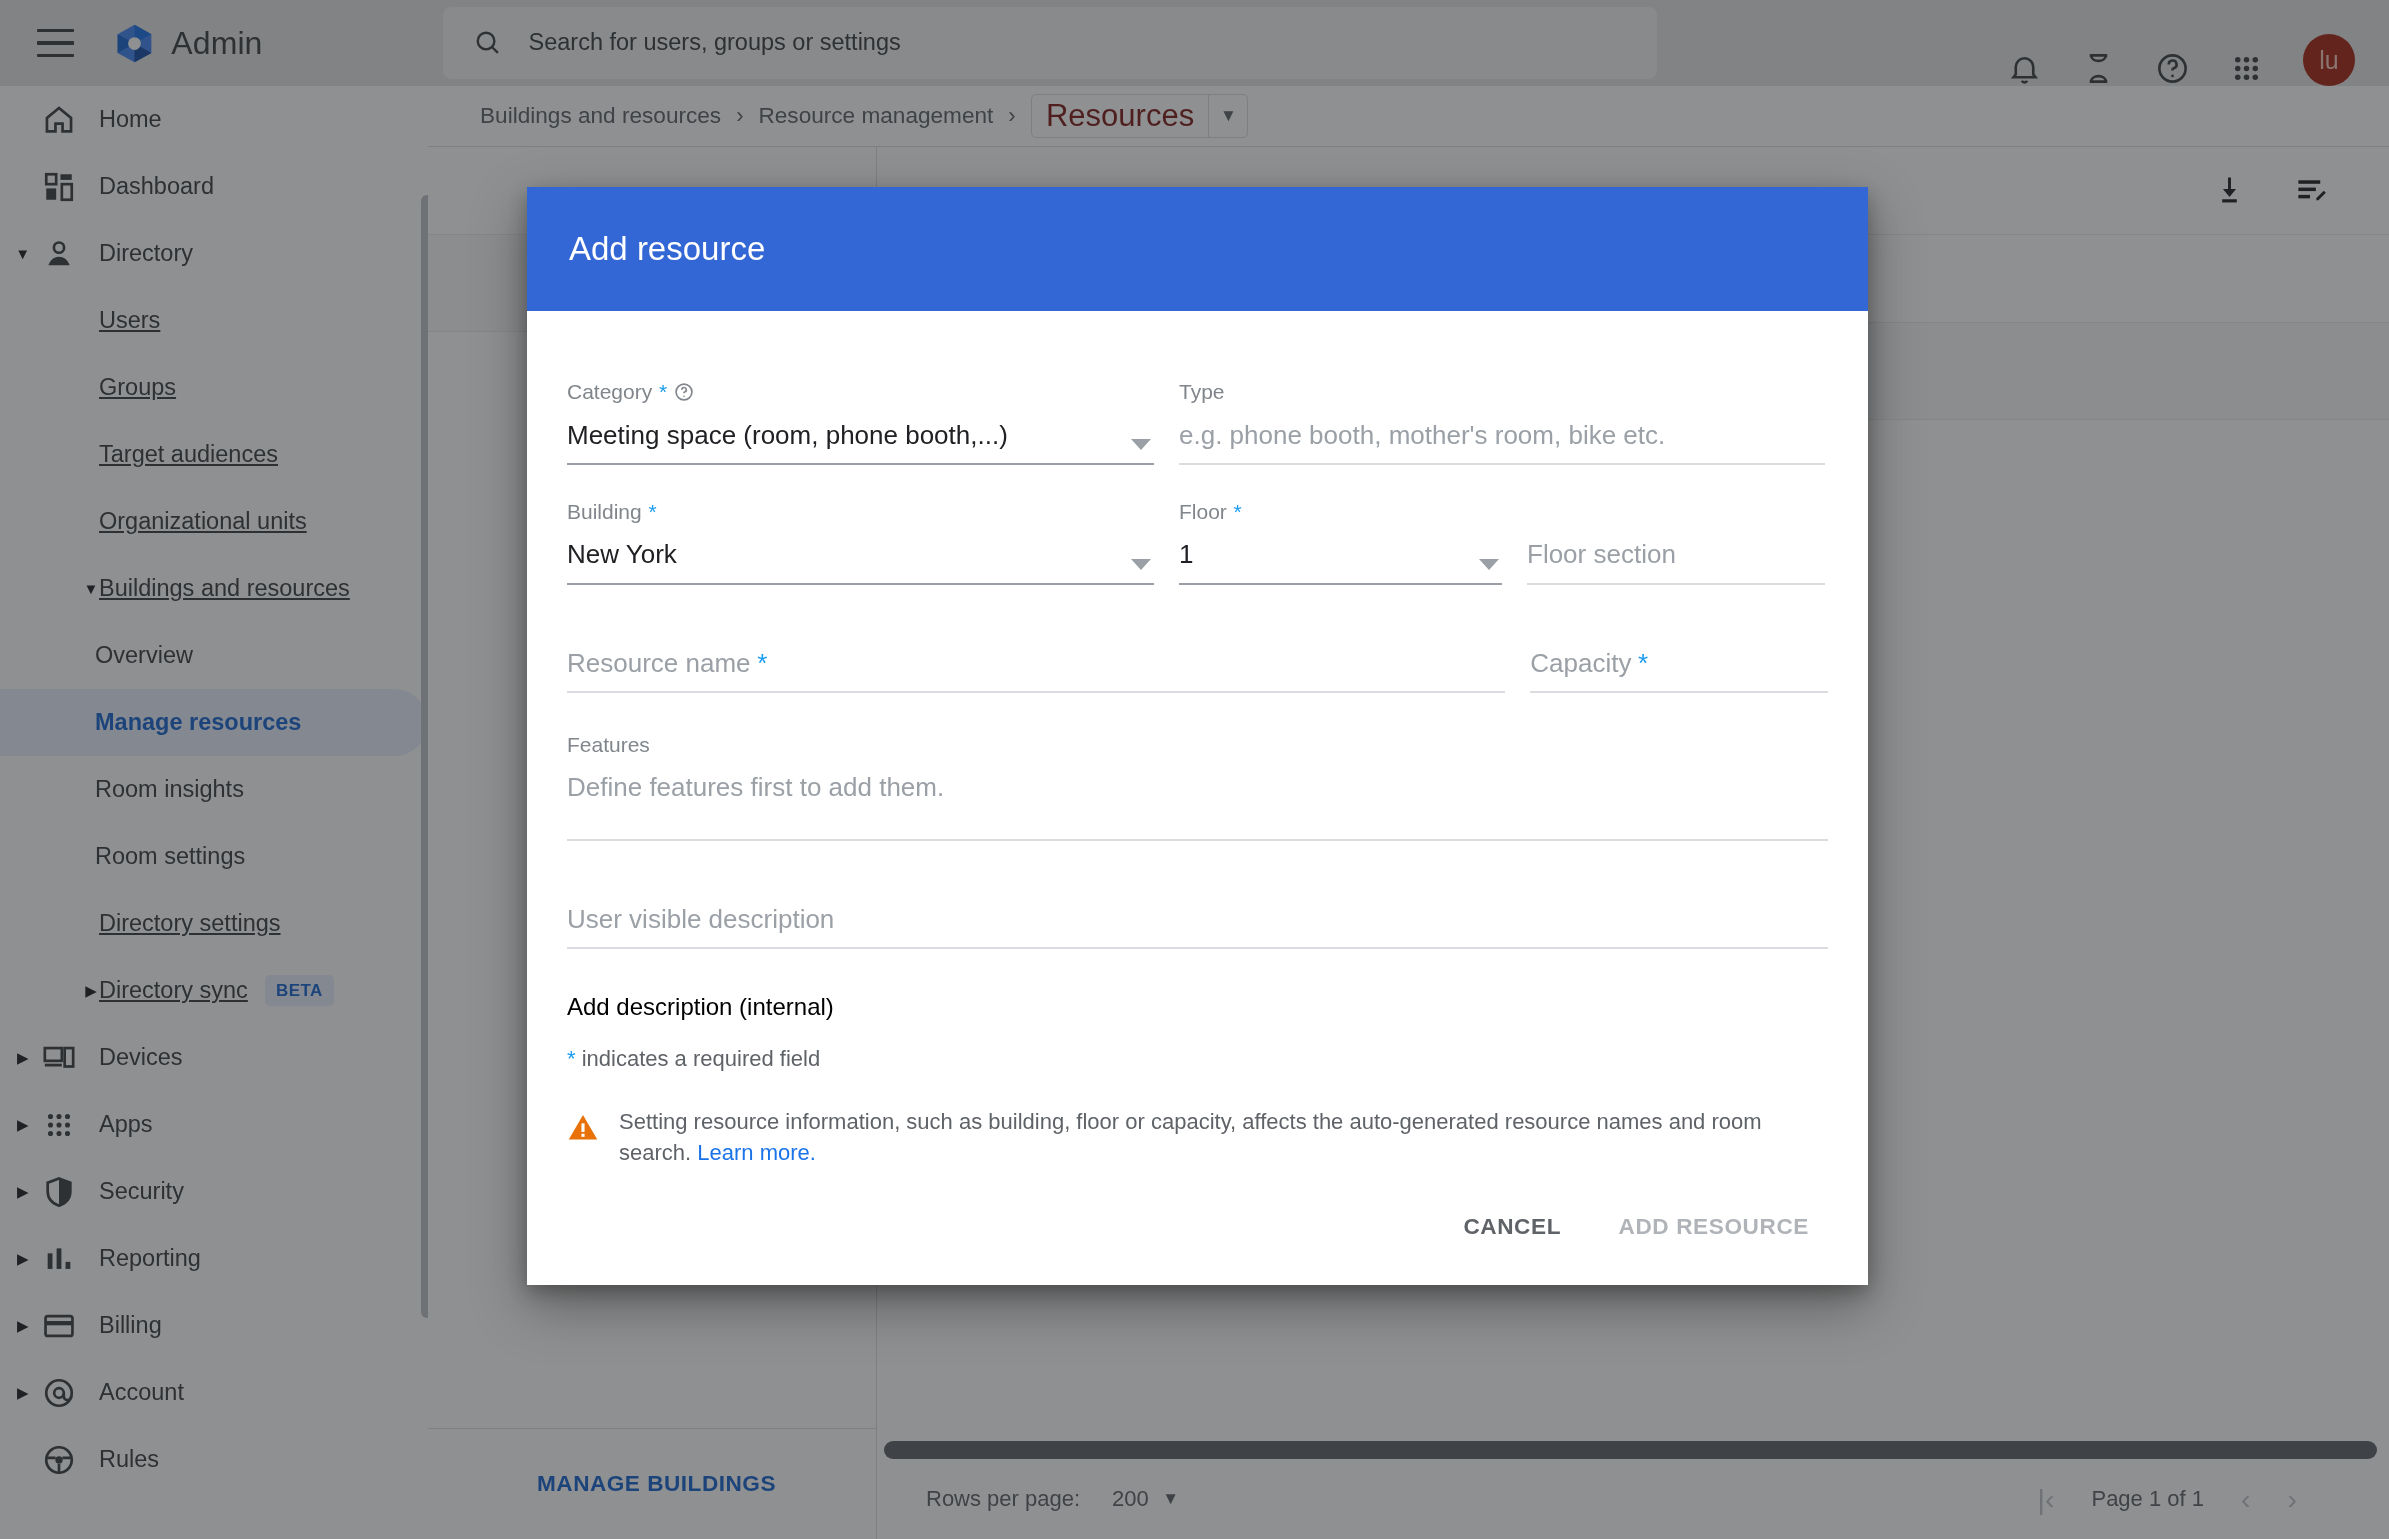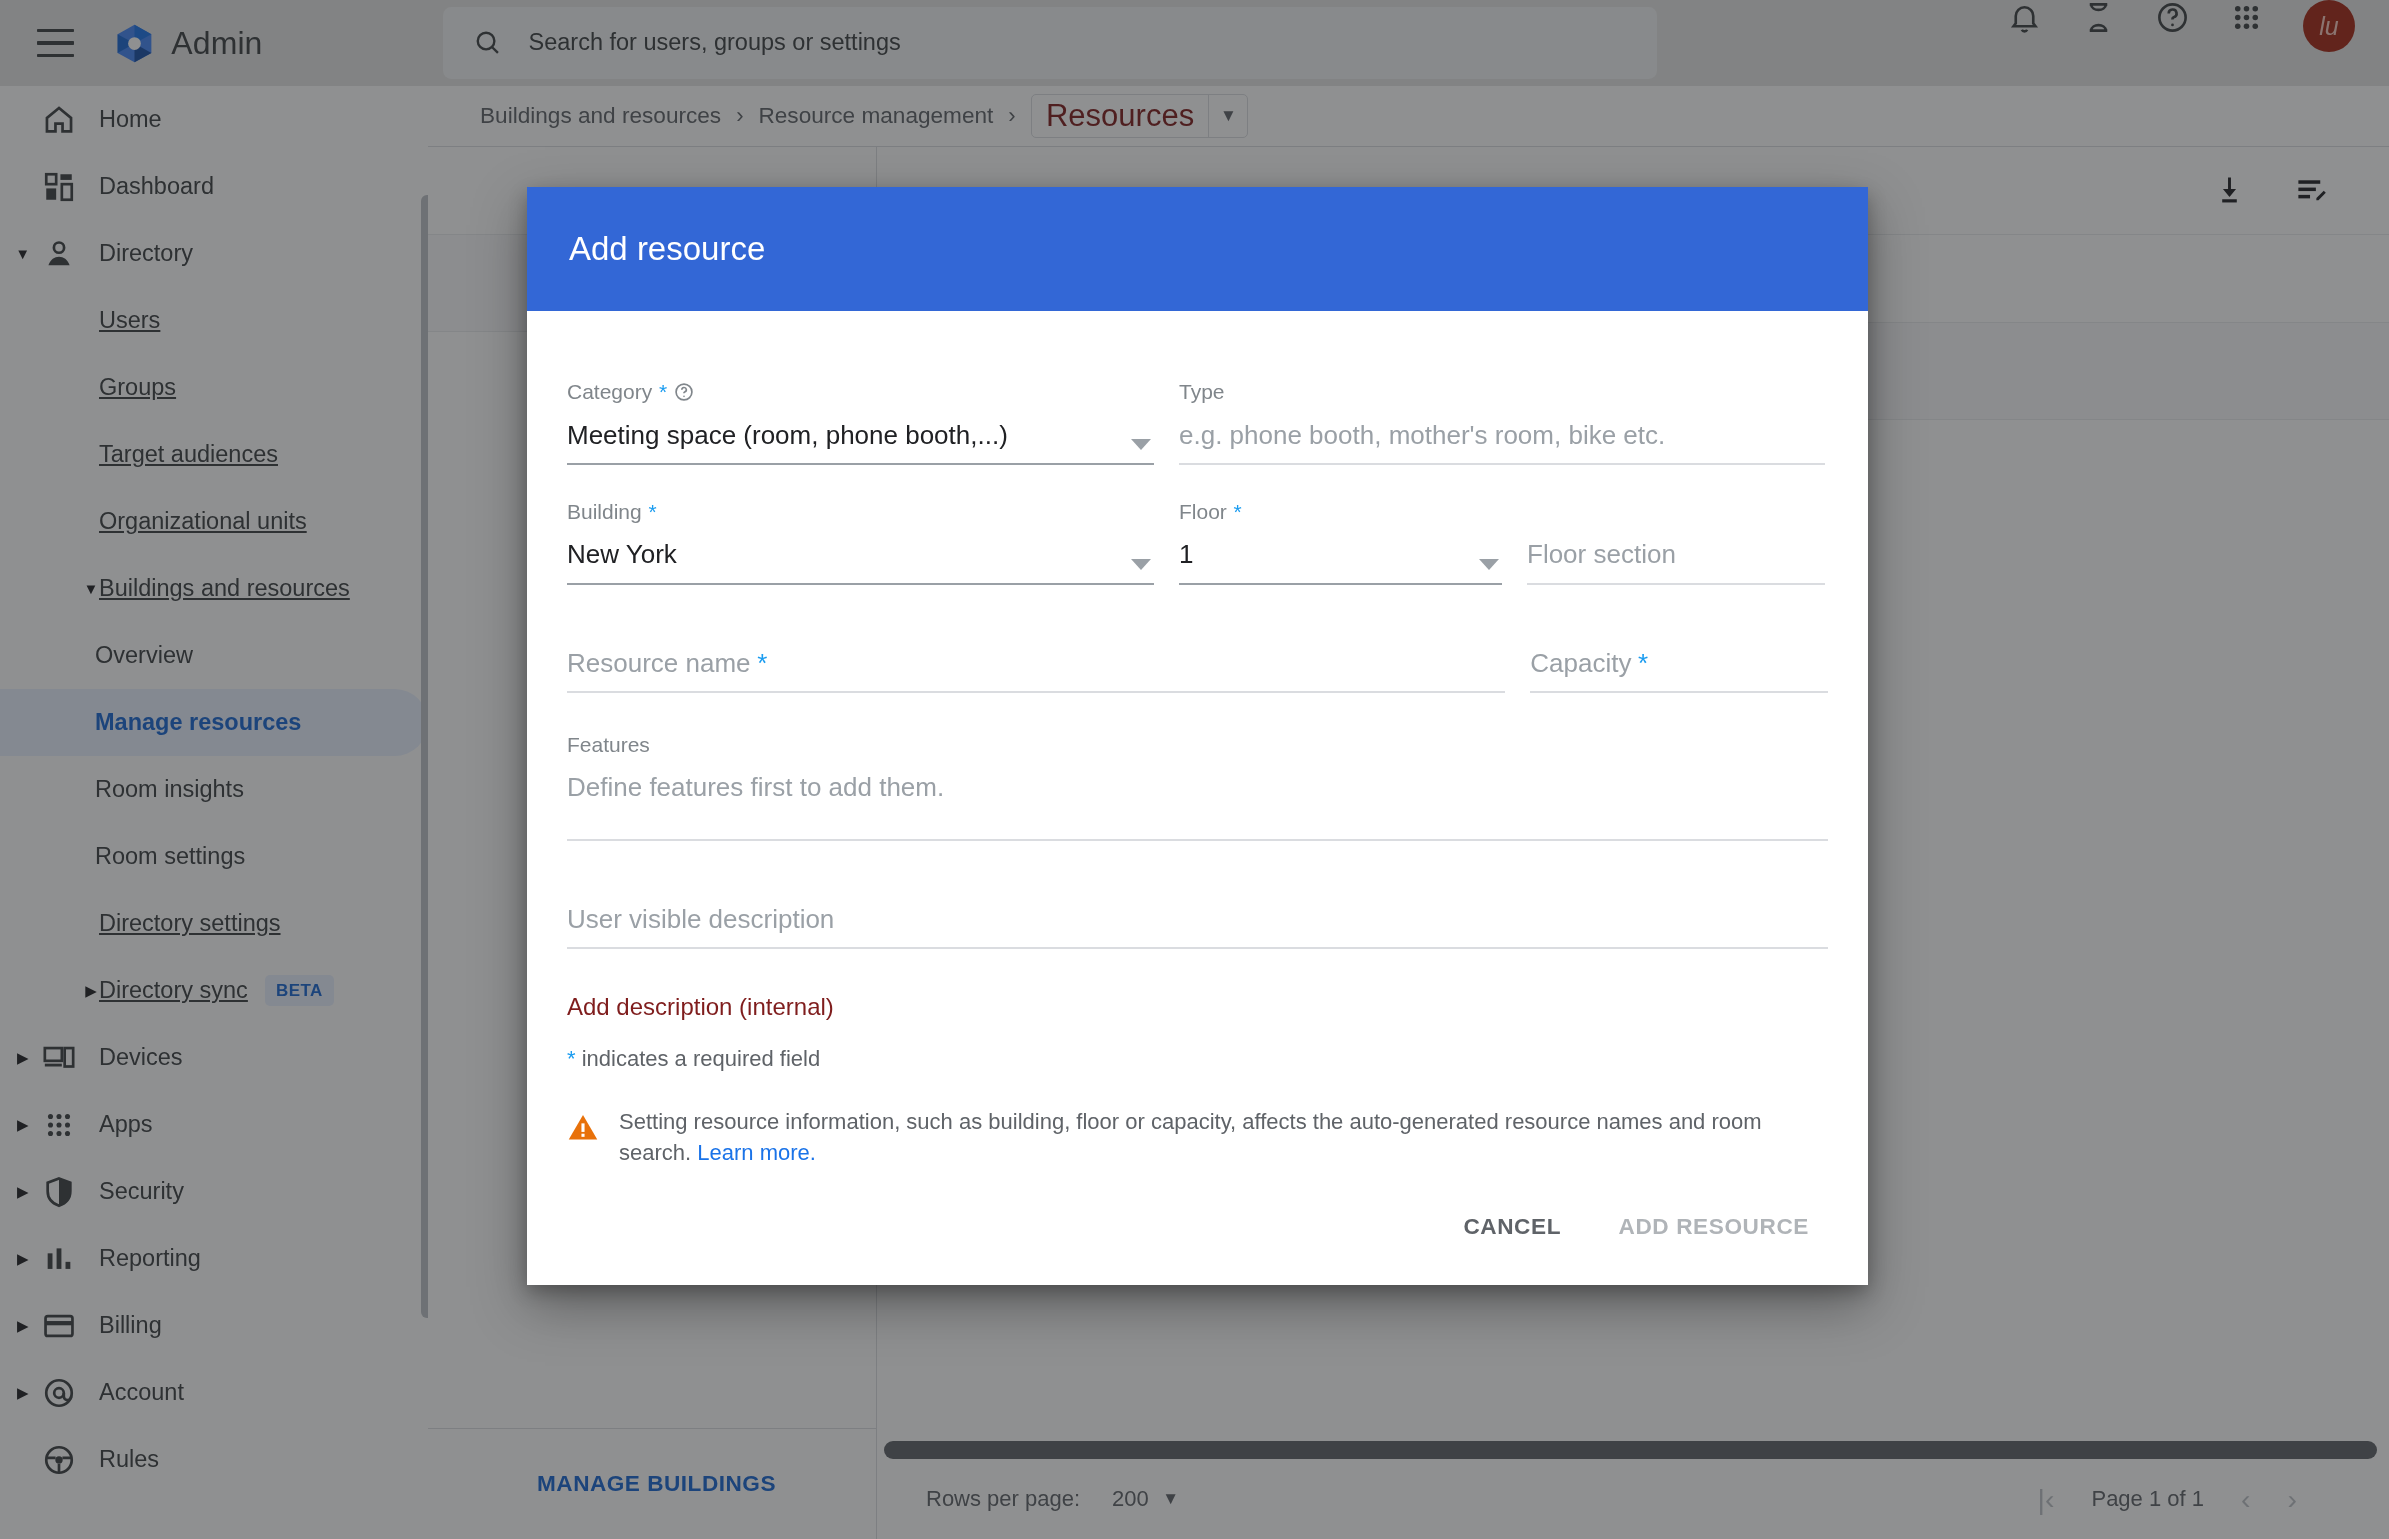--- a/index.html
+++ b/index.html
@@ -40,21 +40,21 @@
     background: #f1f3f4; border-radius: 8.4px;
     display: flex; align-items: center;
   }
   .searchbox .sicon { margin-left: 30px; width: 28.5px; height: 28.5px; flex: none; }
   .searchbox .sph {
     margin-left: 27px; font-size: 23.5px; color: #3c4043;
   }
 
   .topicons {
     position: absolute; right: 34px; top: 0; height: 86px;
-    display: flex; align-items: flex-start; gap: 39px; font-style: italic;
+    display: flex; align-items: flex-end; gap: 39px;
   }
   .ticon { width: 35px; height: 35px; color: #3c4043; cursor: pointer; }
   .avatar {
     width: 52px; height: 52px; border-radius: 50%;
     background: #a52714; color: #f6c7bd;
     display: flex; align-items: center; justify-content: center;
     font-size: 25px; cursor: pointer;
   }
 
   
@@ -197,21 +197,21 @@
     position: absolute; right: 3.4px; bottom: 15px;
     width: 0; height: 0; border-left: 10px solid transparent;
     border-right: 10px solid transparent; border-top: 11px solid #9aa0a6;
     cursor: pointer;
   }
   .ph-label {
     font-size: 26px; color: #9aa0a6; display: flex; align-items: center; gap: 6.7px;
     height: 39px;
   }
 
-  .hint-link { font-size: 24px; color: #7f1d1d; cursor: pointer; }
+  .hint-link { font-size: 24px; color: #000000; cursor: pointer; }
   .req-note { margin-top: 25px; font-size: 22px; color: #5f6368; }
   .req-note .req { font-size: 22px; }
 
   .warnbox {
     margin-top: 34px; display: flex; gap: 20px; align-items: flex-start;
     padding-right: 22px;
   }
   .warn-icon { flex: none; width: 32px; height: 28.5px; margin-top: 6.7px; }
   .warn-text { font-size: 22px; color: #5f6368; line-height: 1.42; }
   .warn-text a { color: #1a73e8; text-decoration: none; cursor: pointer; }

